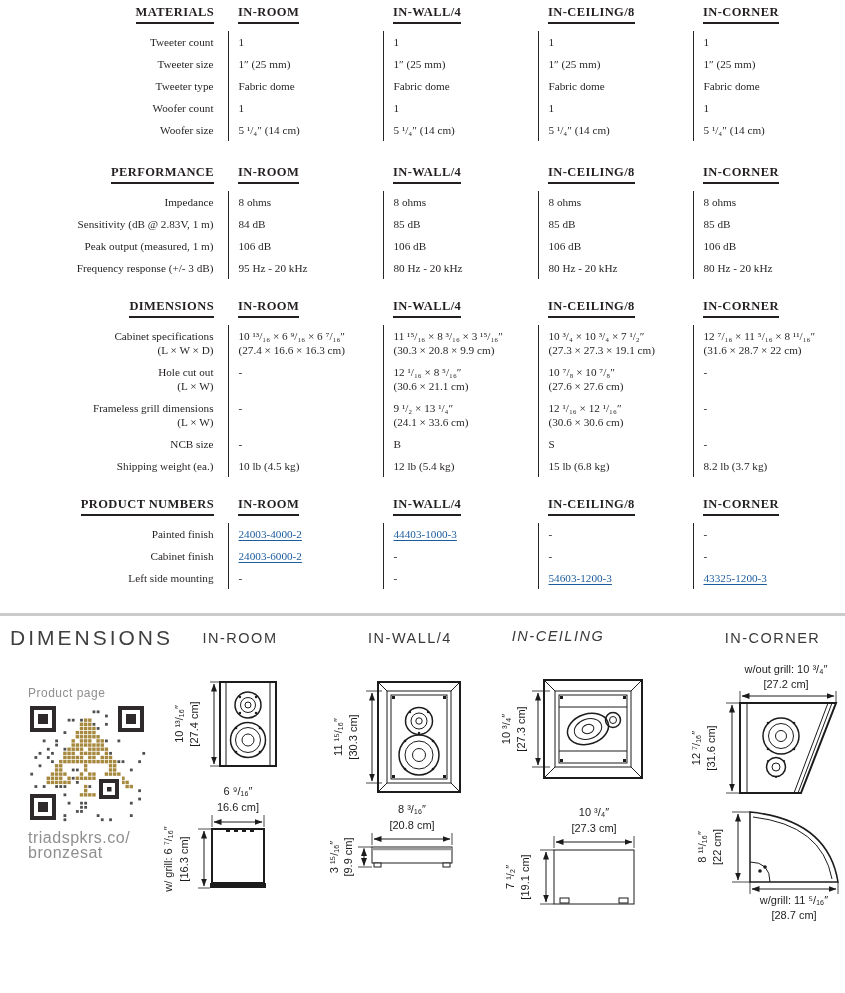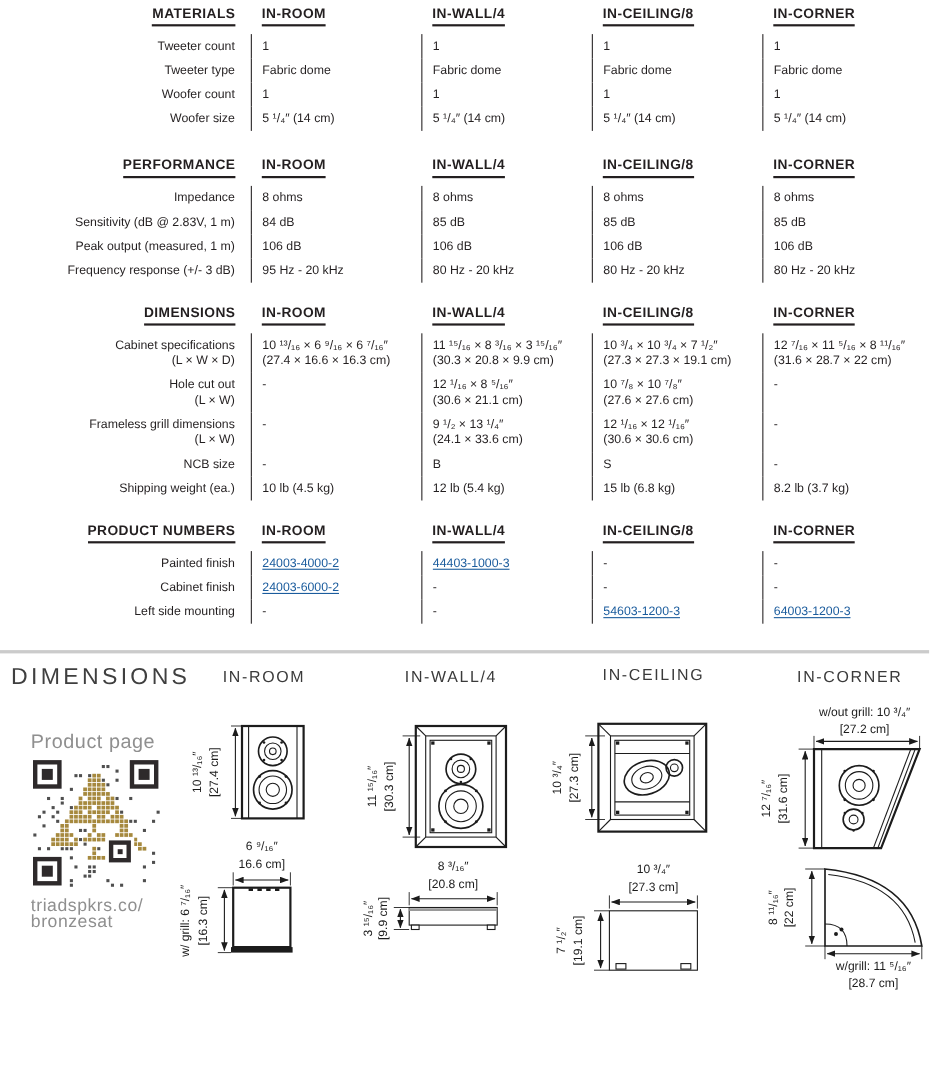--- a/index.html
+++ b/index.html
@@ -1,37 +1,37 @@
 <!DOCTYPE html>
 <html><head>
 <meta charset="utf-8">
 <style>
   html,body{margin:0;padding:0;background:#fff;}
   .sheet{position:relative;width:845px;height:993px;overflow:hidden;background:#fff;
          font-family:"Liberation Sans",sans-serif;color:#231f20;}
   
   .tables{padding-top:5px;}
-  table.spec{border-collapse:collapse;table-layout:fixed;margin:0 0 24px 0;}
+  table.spec{border-collapse:collapse;table-layout:fixed;margin:0 0 24px 0;font-family:Liberation Serif, serif;}
   table.spec.m20{margin-bottom:20px;}
   col.c-lbl{width:228px;} col.c-val{width:155px;} col.c-val4{width:152px;}
   th{font-size:12.5px;font-weight:bold;letter-spacing:.4px;padding:0 0 7px 0;line-height:15px;}
   th.t-title{text-align:right;padding-right:14px;}
   th.c-head{text-align:left;padding-left:10px;}
   th .hd{border-bottom:2px solid #231f20;padding-bottom:2px;display:inline-block;}
   td{vertical-align:top;font-size:11.2px;line-height:14px;padding:4px 0;white-space:pre-line;}
   td.lbl{text-align:right;padding-right:14px;}
   td.val{padding-left:10px;border-left:1px solid #2a2627;}
   a.pn{color:#1b5c9d;text-decoration:underline;text-underline-offset:2px;cursor:pointer;}
   
   .divider{height:3px;background:#cbcbcb;margin-top:16px;}
   .dims{position:relative;height:305px;}
   .dims-title{position:absolute;left:10px;top:10px;font-size:21px;letter-spacing:3px;color:#3f3f3f;}
   .col-title{position:absolute;top:14px;font-size:14.5px;letter-spacing:1.5px;color:#3a3a3a;text-align:center;}
   .qr-wrap{position:absolute;left:28px;top:70px;width:130px;}
-  .qr-cap{font-size:18px;letter-spacing:.5px;color:#8f8f8f;margin-bottom:4px;}
+  .qr-cap{font-size:12px;letter-spacing:.5px;color:#8f8f8f;margin-bottom:4px;}
   .qr-url{font-size:16px;letter-spacing:.5px;color:#8f8f8f;line-height:15px;margin-top:4px;white-space:pre-line;}
   svg.draw{position:absolute;overflow:visible;}
   svg text{font-family:"Liberation Sans",sans-serif;font-size:11px;fill:#1c1c1c;}
   .ln1{fill:none;stroke:#1c1c1c;stroke-width:1;}
   .ln15{fill:none;stroke:#1c1c1c;stroke-width:1.5;}
   .ln2{fill:#fff;stroke:#1c1c1c;stroke-width:2;}
   .lnw{fill:#fff;stroke:#1c1c1c;stroke-width:1;}
   .dimln{stroke:#1c1c1c;stroke-width:1;}
   .ext{stroke:#1c1c1c;stroke-width:.8;}
   .dk{fill:#1c1c1c;}
@@ -70,20 +70,27 @@
         </thead>
       <tbody>
           <tr>
             <td class="lbl">Tweeter count</td>
             <td class="val">1</td>
             <td class="val">1</td>
             <td class="val">1</td>
             <td class="val">1</td>
           </tr>
           <tr>
+            <td class="lbl">Tweeter size</td>
+            <td class="val">1″ (25 mm)</td>
+            <td class="val">1″ (25 mm)</td>
+            <td class="val">1″ (25 mm)</td>
+            <td class="val">1″ (25 mm)</td>
+          </tr>
+          <tr>
             <td class="lbl">Tweeter type</td>
             <td class="val">Fabric dome</td>
             <td class="val">Fabric dome</td>
             <td class="val">Fabric dome</td>
             <td class="val">Fabric dome</td>
           </tr>
           <tr>
             <td class="lbl">Woofer count</td>
             <td class="val">1</td>
             <td class="val">1</td>
@@ -246,35 +253,35 @@
             <td class="val"><a class="pn" href="#">24003-6000-2</a></td>
             <td class="val">-</td>
             <td class="val">-</td>
             <td class="val">-</td>
           </tr>
           <tr>
             <td class="lbl">Left side mounting</td>
             <td class="val">-</td>
             <td class="val">-</td>
             <td class="val"><a class="pn" href="#">54603-1200-3</a></td>
-            <td class="val"><a class="pn" href="#">64003-1200-3</a></td>
+            <td class="val"><a class="pn" href="#">43325-1200-3</a></td>
           </tr>
         </tbody>
     </table>
 
   </div>
 
   <div class="divider"></div>
 
   <div class="dims">
 
     <div class="dims-title">DIMENSIONS</div>
     <div class="col-title" style="left:170px;width:140px;">IN-ROOM</div>
     <div class="col-title" style="left:340px;width:140px;">IN-WALL/4</div>
-    <div class="col-title" style="left:524px;width:140px;top:12px;">IN-CEILING</div>
+    <div class="col-title" style="left:488px;width:140px;top:12px;font-style:italic;">IN-CEILING</div>
     <div class="col-title" style="left:700px;width:145px;">IN-CORNER</div>
 
     <div class="qr-wrap">
       <div class="qr-cap">Product page</div>
       <svg width="118" height="118" viewBox="0 0 118 118">
         <rect x="0" y="0" width="118" height="118" fill="#fff"></rect>
         <g class="dotfield">
             <rect x="2.3" y="68.7" width="2.8" height="2.8" fill="#4f4f4f"></rect>
             <rect x="6.45" y="52.1" width="2.8" height="2.8" fill="#4f4f4f"></rect>
             <rect x="6.45" y="81.15" width="2.8" height="2.8" fill="#4f4f4f"></rect>

